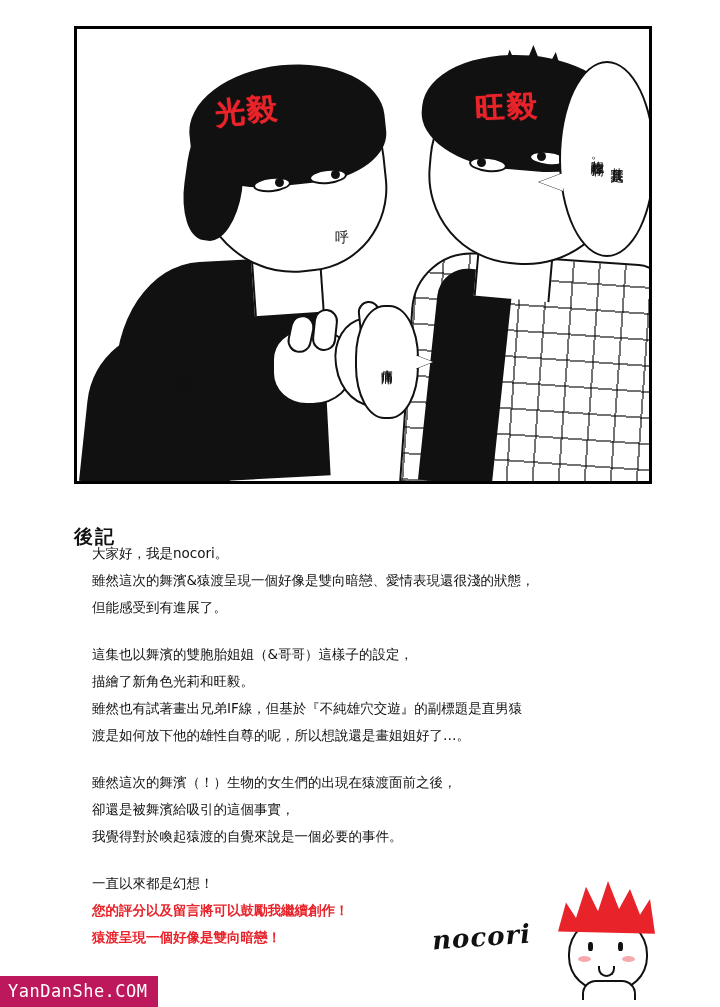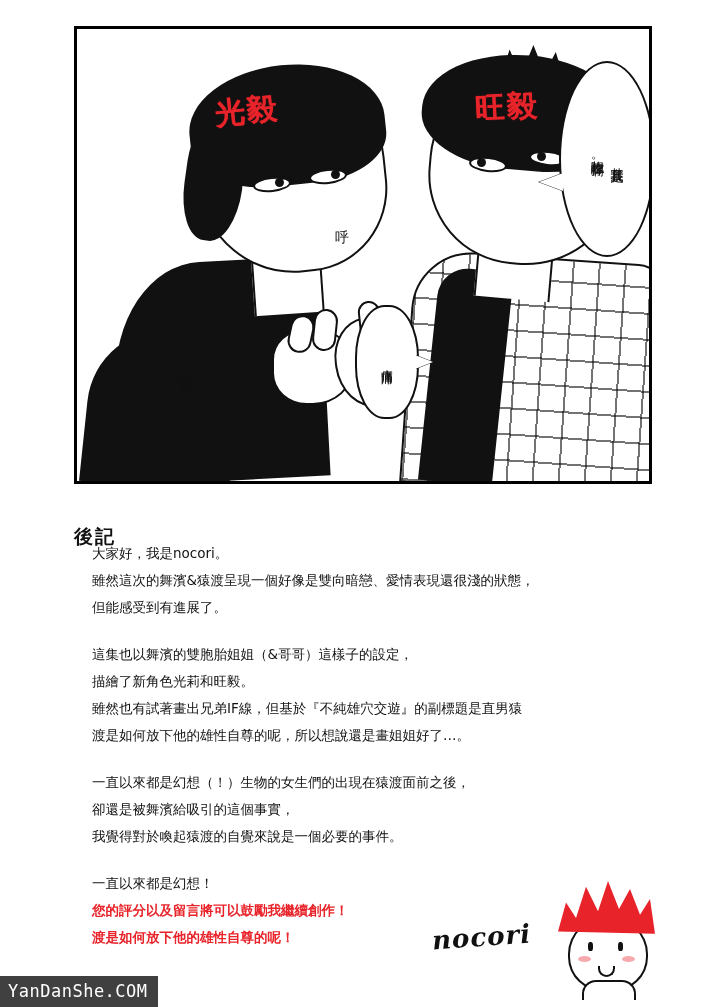--- a/index.html
+++ b/index.html
@@ -375,21 +375,21 @@
     border: 2px solid #111;
     border-bottom: none;
     border-radius: 14px 14px 0 0;
   }
 
   
   .watermark {
     position: absolute;
     left: 0;
     bottom: 0;
-    background: #404040;
+    background: #be185d;
     color: #fff;
     font-family: "DejaVu Sans Mono", "Liberation Mono", monospace;
     font-size: 17px;
     letter-spacing: 0.5px;
     padding: 5px 10px 6px 8px;
   }
 </style>
 </head>
 <body>
 
@@ -443,26 +443,26 @@
 <div class="afterword-title">後記</div>
 
 <div class="afterword">
   <p style="white-space: pre-line;">大家好，我是nocori。
 雖然這次的舞濱&amp;猿渡呈現一個好像是雙向暗戀、愛情表現還很淺的狀態，
 但能感受到有進展了。</p>
   <p style="white-space: pre-line;">這集也以舞濱的雙胞胎姐姐（&amp;哥哥）這樣子的設定，
 描繪了新角色光莉和旺毅。
 雖然也有試著畫出兄弟IF線，但基於『不純雄穴交遊』的副標題是直男猿
 渡是如何放下他的雄性自尊的呢，所以想說還是畫姐姐好了…。</p>
-  <p style="white-space: pre-line;">一直以來都是幻想（！）生物的女生們的出現在猿渡面前之後，
+  <p style="white-space: pre-line;">雖然這次的舞濱（！）生物的女生們的出現在猿渡面前之後，
 卻還是被舞濱給吸引的這個事實，
 我覺得對於喚起猿渡的自覺來說是一個必要的事件。</p>
   <p class="tight">一直以來都是幻想！</p>
   <p class="tight red">您的評分以及留言將可以鼓勵我繼續創作！</p>
-  <p class="tight red">渡是如何放下他的雄性自尊的呢！</p>
+  <p class="tight red">猿渡呈現一個好像是雙向暗戀！</p>
 </div>
 
 <div class="signature">nocori</div>
 
 <div class="chibi">
   <div class="chibi-face"></div>
   <div class="chibi-hair"></div>
   <div class="chibi-eye" style="left:36px; top:62px;"></div>
   <div class="chibi-eye" style="left:66px; top:62px;"></div>
   <div class="chibi-blush" style="left:26px; top:76px;"></div>

